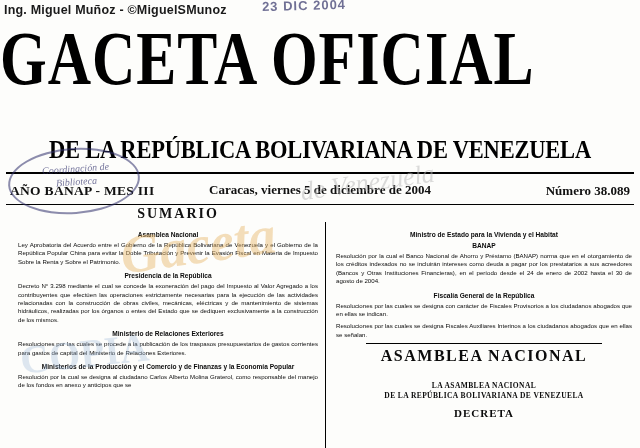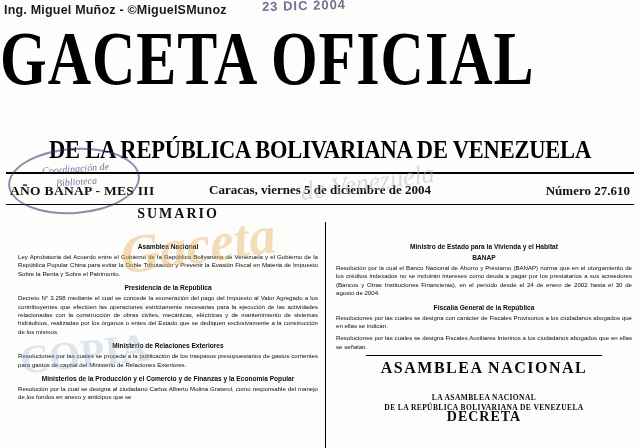--- a/index.html
+++ b/index.html
@@ -132,21 +132,21 @@
     text-align: center;
     font-family: "Liberation Serif", serif;
     font-weight: bold;
     font-size: 14px;
     letter-spacing: 2px;
     padding-left: 18px;
   }
   
   .col {
     position: absolute;
-    top: 240px;
+    top: 228px;
     font-family: "Liberation Sans", sans-serif;
     font-size: 6.1px;
     line-height: 8.4px;
     color: #0b0b0b;
     text-align: justify;
   }
   .col-left { left: 18px; width: 300px; }
   .col-right { left: 336px; width: 296px; }
   .vdivider {
     position: absolute;
@@ -183,22 +183,23 @@
     font-weight: bold;
     font-size: 7.5px;
     line-height: 10px;
     letter-spacing: 0.4px;
     margin-top: 20px;
   }
   .decreta {
     text-align: center;
     font-family: "Liberation Serif", serif;
     font-weight: bold;
-    font-size: 14px;
+    font-size: 11px;
     letter-spacing: 1px;
+    margin-top: 8px;
   }
   .hr-thin {
     border: 0;
     border-top: 1px solid #000;
     margin: 4px 30px;
   }
   
   .stamp-oval {
     position: absolute;
     left: 8px;
@@ -281,21 +282,21 @@
     <div class="title">GACETA OFICIAL</div>
   </div>
 
   <div class="subtitle">DE LA REPÚBLICA BOLIVARIANA DE VENEZUELA</div>
 
   <div class="rule r1"></div>
 
   <div class="issueline">
     <span class="left">AÑO BANAP - MES III</span>
     <span class="center">Caracas, viernes 5 de diciembre de 2004</span>
-    <span class="right">Número 27.610</span>
+    <span class="right">Número 38.089</span>
   </div>
 
   <div class="rule r2"></div>
 
   <div class="sumario">SUMARIO</div>
 
   <div class="vdivider"></div>
 
   <div class="col col-left">
     <div class="sechead first">Asamblea Nacional</div>

